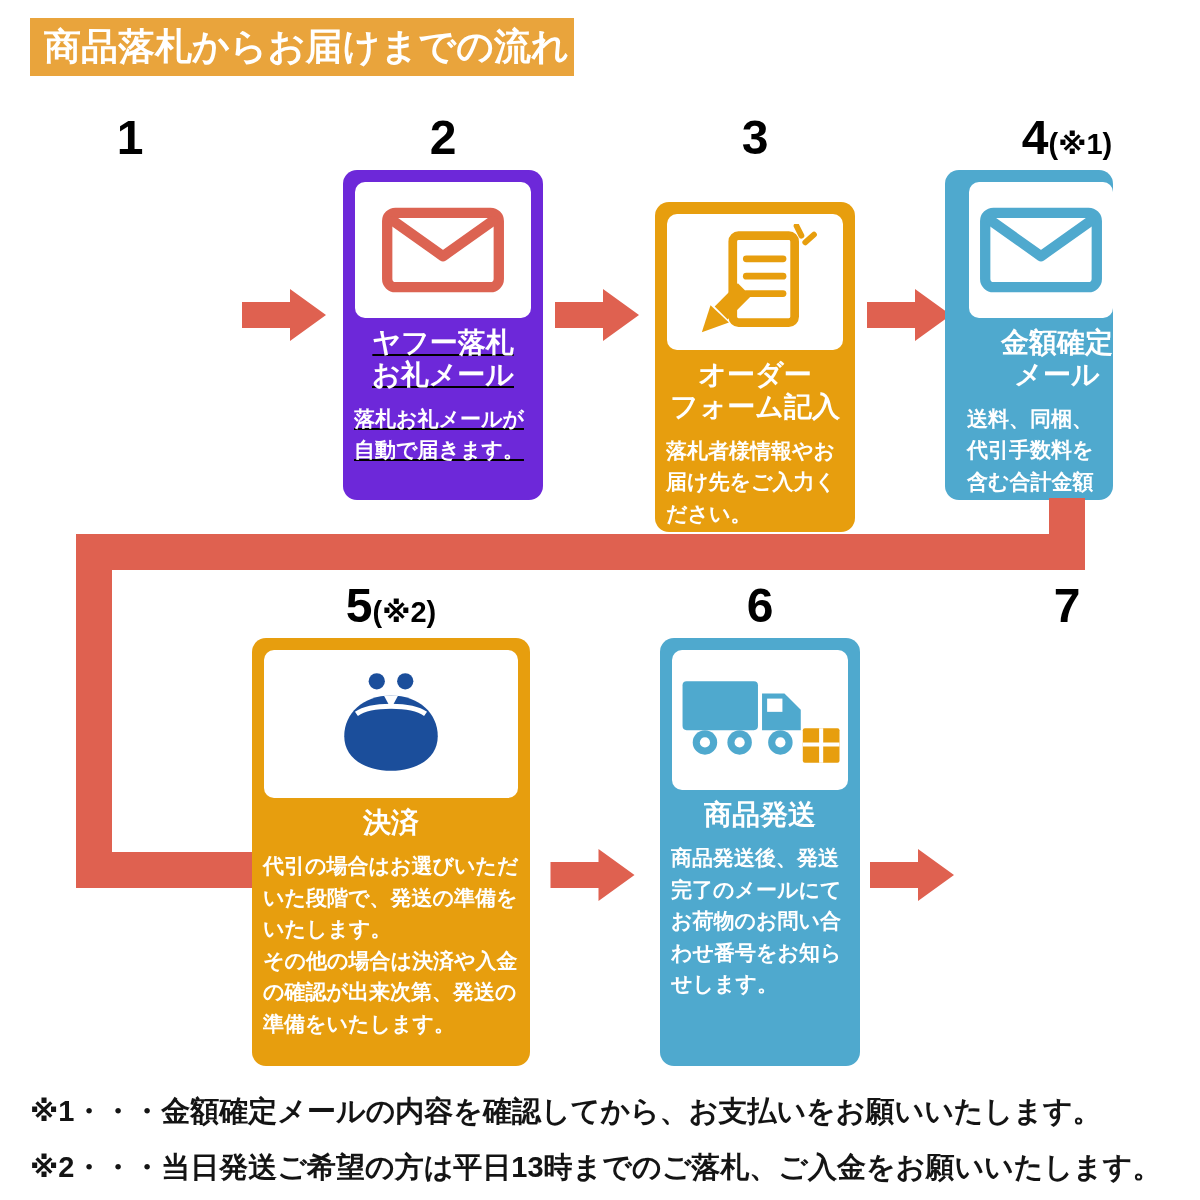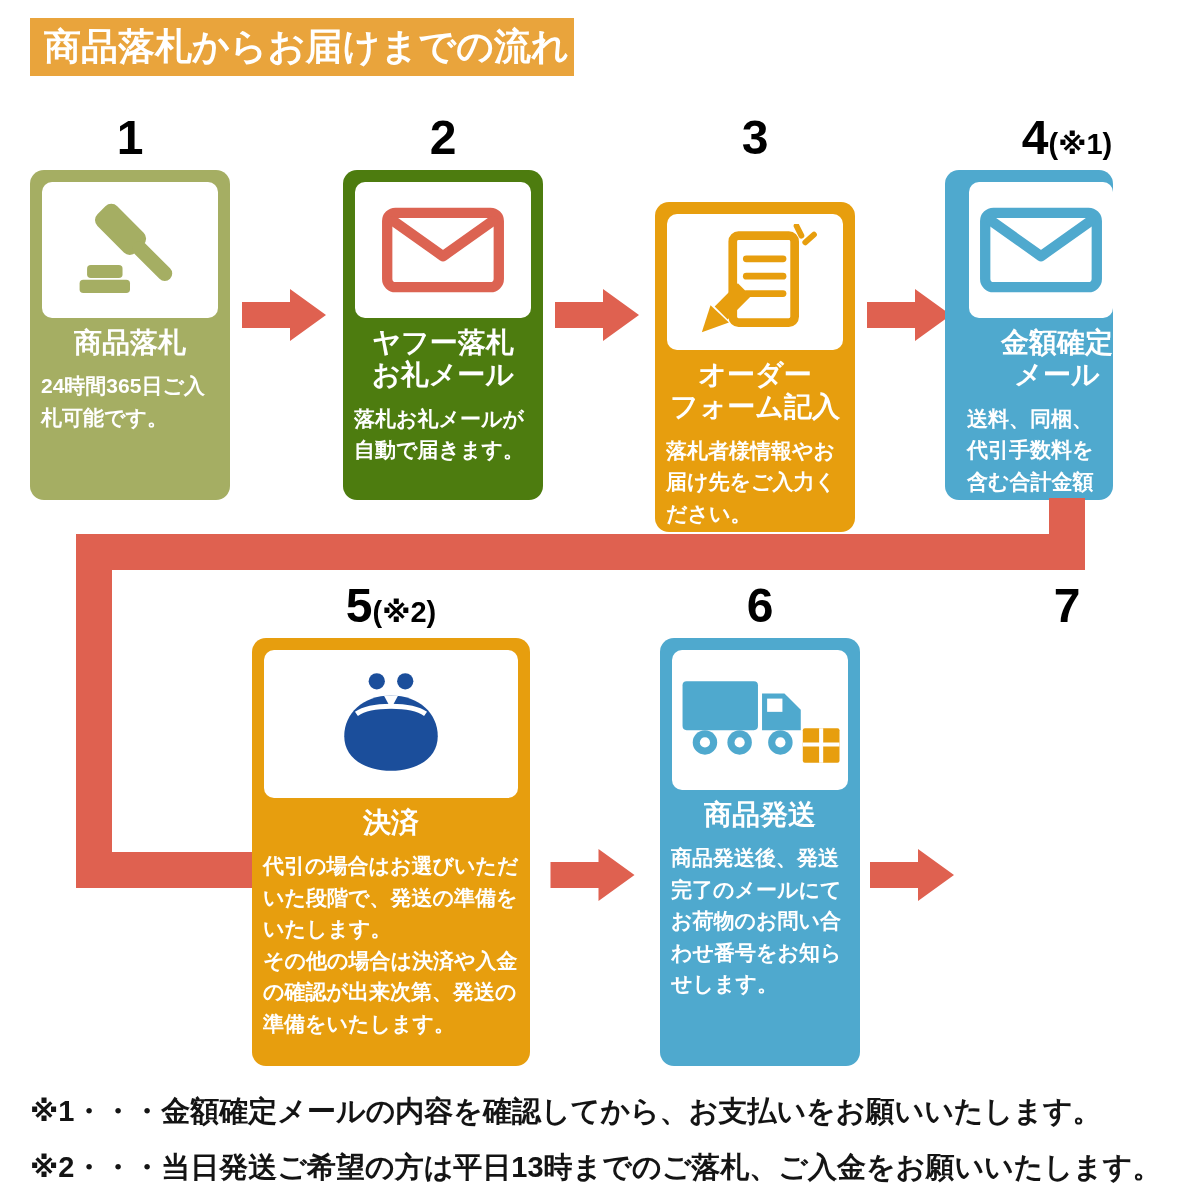--- a/index.html
+++ b/index.html
@@ -16,21 +16,21 @@
     position:absolute;top:110px;height:56px;text-align:center;color:#000;
     font-size:48px;font-weight:bold;line-height:56px;
   }
   .num .sfx{font-size:29px;font-weight:bold;}
   .num2{top:578px;}
   .card{
     position:absolute;border-radius:14px;display:flex;flex-direction:column;
     align-items:center;box-sizing:border-box;padding-top:12px;
   }
   .bg-olive{background:#A5AE63;}
-  .bg-red{background:#4d7c0f;}
+  .bg-red{background:#6d28d9;text-decoration:underline;}
   .bg-orange{background:#E79E0E;}
   .bg-blue{background:#4FA9CE;}
   .icon-box{
     background:#fff;border-radius:10px;width:calc(100% - 24px);height:136px;
     display:flex;align-items:center;justify-content:center;flex:0 0 auto;
   }
   .icon-box.tall{height:148px;}
   .icon-box.mid{height:140px;}
   .card-title{
     margin-top:9px;color:#fff;font-weight:bold;font-size:28px;line-height:1.16;
@@ -54,38 +54,20 @@
 
   <div class="header">
     <span>商品落札からお届けまでの流れ</span>
   </div>
 
   <div class="num" style="left:30px;width:200px;"><span>1</span><span class="sfx"></span></div>
   <div class="num" style="left:343px;width:200px;"><span>2</span><span class="sfx"></span></div>
   <div class="num" style="left:655px;width:200px;"><span>3</span><span class="sfx"></span></div>
   <div class="num" style="left:967px;width:200px;"><span>4</span><span class="sfx">(※1)</span></div>
 
-  <div class="card bg-olive" style="left:30px;top:170px;width:200px;height:330px;">
-    <div class="icon-box">
-      <svg width="112" height="112" viewBox="0 0 120 120">
-        <g fill="#A5AE63">
-          <g transform="rotate(-45 52 40)">
-            <rect x="37" y="8" width="30" height="58" rx="9"></rect>
-            <rect x="44" y="58" width="16" height="54" rx="8"></rect>
-          </g>
-          <rect x="6" y="92" width="54" height="14" rx="4"></rect>
-          <rect x="14" y="76" width="38" height="14" rx="4"></rect>
-        </g>
-      </svg>
-    </div>
-    <div class="card-title">
-      <span>商品落札</span>
-    </div>
-    <div class="card-desc">24時間365日ご入札可能です。</div>
-  </div>
 
   <svg class="arrow" style="left:242px;top:285px;" width="88" height="60" viewBox="0 0 88 60">
     <path d="M0 17 H48 V4 L84 30 L48 56 V43 H0 Z" fill="#DF6150"></path>
   </svg>
 
   <div class="card bg-red" style="left:343px;top:170px;width:200px;height:330px;">
     <div class="icon-box">
       <svg width="124" height="88" viewBox="0 0 120 84">
         <rect x="6" y="6" width="108" height="72" rx="8" fill="none" stroke="#DC6352" stroke-width="10"></rect>
         <path d="M12 14 L60 48 L108 14" fill="none" stroke="#DC6352" stroke-width="10" stroke-linecap="round" stroke-linejoin="round"></path>

